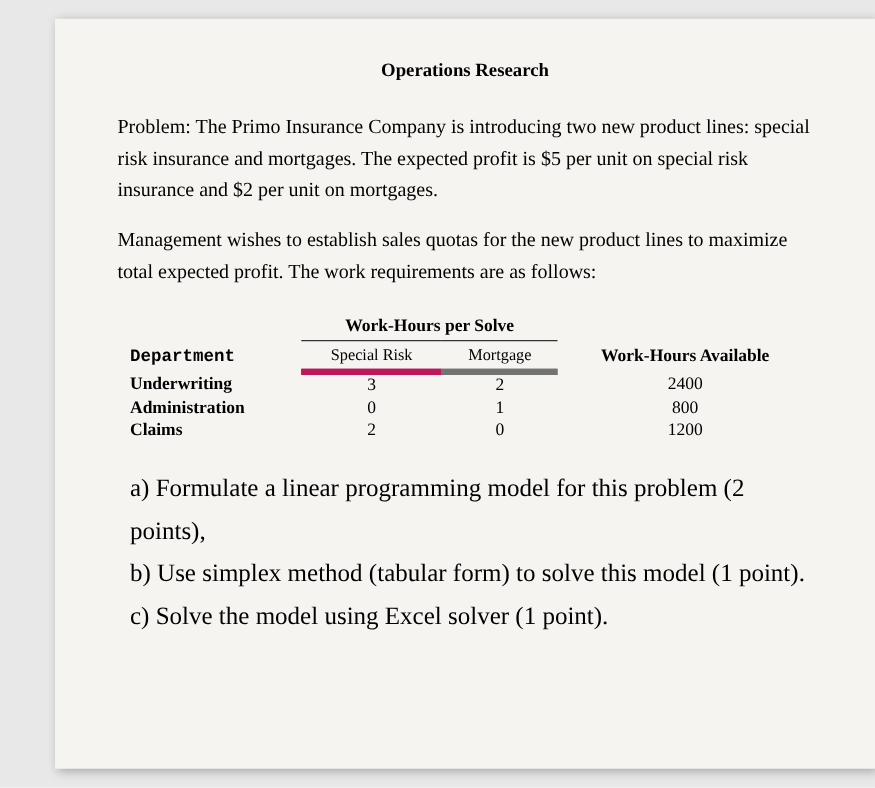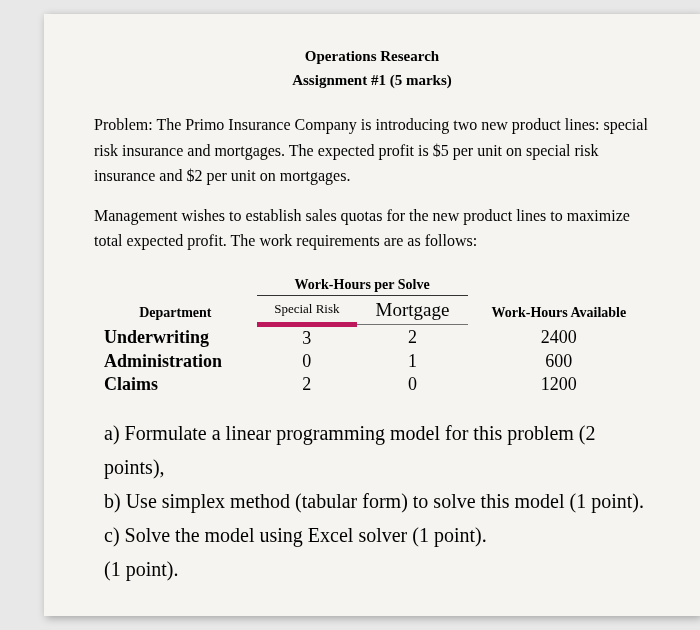--- a/index.html
+++ b/index.html
@@ -57,40 +57,41 @@
     table th, table td {
       padding: 3px 10px;
       text-align: center;
     }
 
     table th {
       font-weight: bold;
     }
 
     .dept-header {
-      text-align: center;
+      text-align: left;
       font-weight: bold;
       vertical-align: bottom;
+      font-family: Liberation Mono, monospace;
     }
 
     .whpu-header {
       text-align: center;
       font-weight: bold;
       border-bottom: 1px solid #333;
       padding-bottom: 2px;
     }
 
     .wha-header {
       text-align: center;
       font-weight: bold;
       vertical-align: bottom;
     }
 
     .data-row td {
-      font-size: 18px;
+      font-size: 14px;
       padding: 1px 10px;
     }
 
     .bold-label {
       font-weight: bold;
       text-align: left;
     }
 
     .questions-section {
       margin-top: 18px;
@@ -103,62 +104,60 @@
       line-height: 1.7;
     }
   </style>
 </head>
 <body>
 
 <div class="page">
 
   <div class="title-section">
     <div class="title-line">Operations Research</div>
-    <div class="title-line">Assignment #1 (5 marks)</div>
   </div>
 
   <div class="problem-text">Problem: The Primo Insurance Company is introducing two new product lines: special risk insurance and mortgages. The expected profit is $5 per unit on special risk insurance and $2 per unit on mortgages.</div>
   <div class="problem-text">Management wishes to establish sales quotas for the new product lines to maximize total expected profit. The work requirements are as follows:</div>
 
   <div class="table-section">
     <table>
       <thead>
         <tr>
           <th class="dept-header" rowspan="2">Department</th>
           <th colspan="2" class="whpu-header">Work-Hours per Solve</th>
           <th class="wha-header" rowspan="2">Work-Hours Available</th>
         </tr>
         <tr>
           <td style="text-align:center; border-bottom: 5px solid #be185d; font-size:13px;">Special Risk</td>
-          <td style="text-align:center; border-bottom: 1px solid #737373; font-size:19px;">Mortgage</td>
+          <td style="text-align:center; border-bottom: 5px solid #737373; font-size:13px;">Mortgage</td>
         </tr>
       </thead>
       <tbody>
         <tr class="data-row">
           <td class="bold-label">Underwriting</td>
           <td>3</td>
           <td>2</td>
           <td>2400</td>
         </tr>
         <tr class="data-row">
           <td class="bold-label">Administration</td>
           <td>0</td>
           <td>1</td>
-          <td>600</td>
+          <td>800</td>
         </tr>
         <tr class="data-row">
           <td class="bold-label">Claims</td>
           <td>2</td>
           <td>0</td>
           <td>1200</td>
         </tr>
       </tbody>
     </table>
   </div>
 
   <div class="questions-section">
     <p>a)  Formulate a linear programming model for this problem (2 points),</p>
     <p>b)  Use simplex method (tabular form) to solve this model (1 point).</p>
     <p>c)  Solve the model using Excel solver (1 point).</p>
-    <p>      (1 point).</p>
   </div>
 
 </div>
 
 </body></html>

